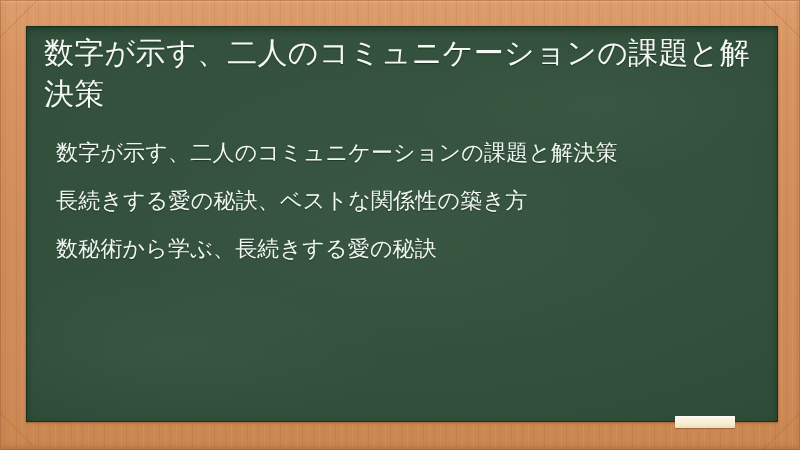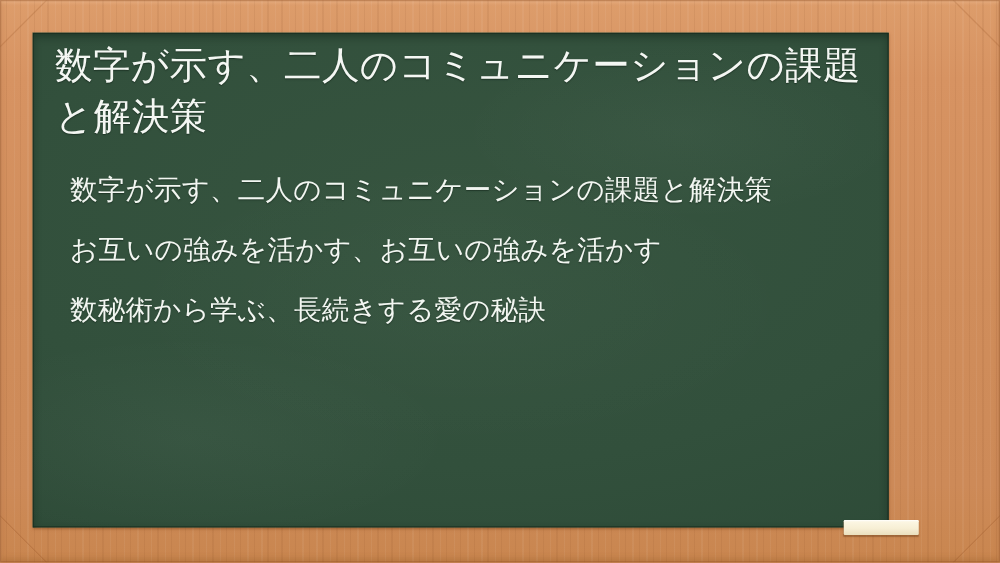--- a/index.html
+++ b/index.html
@@ -53,21 +53,21 @@
   .miter.tl { top:0;    left:0;    background:linear-gradient(135deg, rgba(255,225,195,0.0) 0%, rgba(255,225,195,0.0) 48%, rgba(160,92,45,0.65) 49%, rgba(255,225,195,0.0) 51%); }
   .miter.tr { top:0;    right:0;   background:linear-gradient(225deg, rgba(255,225,195,0.0) 0%, rgba(255,225,195,0.0) 48%, rgba(160,92,45,0.65) 49%, rgba(255,225,195,0.0) 51%); }
   .miter.bl { bottom:0; left:0;    background:linear-gradient(45deg,  rgba(255,225,195,0.0) 0%, rgba(255,225,195,0.0) 48%, rgba(160,92,45,0.65) 49%, rgba(255,225,195,0.0) 51%); }
   .miter.br { bottom:0; right:0;   background:linear-gradient(315deg, rgba(255,225,195,0.0) 0%, rgba(255,225,195,0.0) 48%, rgba(160,92,45,0.65) 49%, rgba(255,225,195,0.0) 51%); }
 
   
   .board {
     position:absolute;
     left:26px;
     top:26px;
-    width:685px;
+    width:752px;
     height:396px;
     background:
       radial-gradient(ellipse 120% 110% at 50% 38%,
         #36543f 0%, #32503c 45%, #2d4a37 78%, #2a4634 100%);
     box-shadow:
       inset 0 0 0 1px rgba(15,35,22,0.55),
       inset 0 3px 7px rgba(10,26,16,0.45),
       0 1px 2px rgba(120,66,28,0.55);
     overflow:hidden;
   }
@@ -144,21 +144,21 @@
   <span class="miter bl"></span>
   <span class="miter br"></span>
 
   <div class="board">
     <div class="board-inner">
 
       <h1 class="title">数字が示す、二人のコミュニケーションの課題と解決策</h1>
 
       <ul class="list">
         <li class="list-item">数字が示す、二人のコミュニケーションの課題と解決策</li>
-        <li class="list-item">お互いの強みを活かす、お互いの強みを活かす</li>
+        <li class="list-item">長続きする愛の秘訣、ベストな関係性の築き方</li>
         <li class="list-item">数秘術から学ぶ、長続きする愛の秘訣</li>
       </ul>
 
     </div>
   </div>
 
   <div class="chalk"></div>
 
 </div>
 

